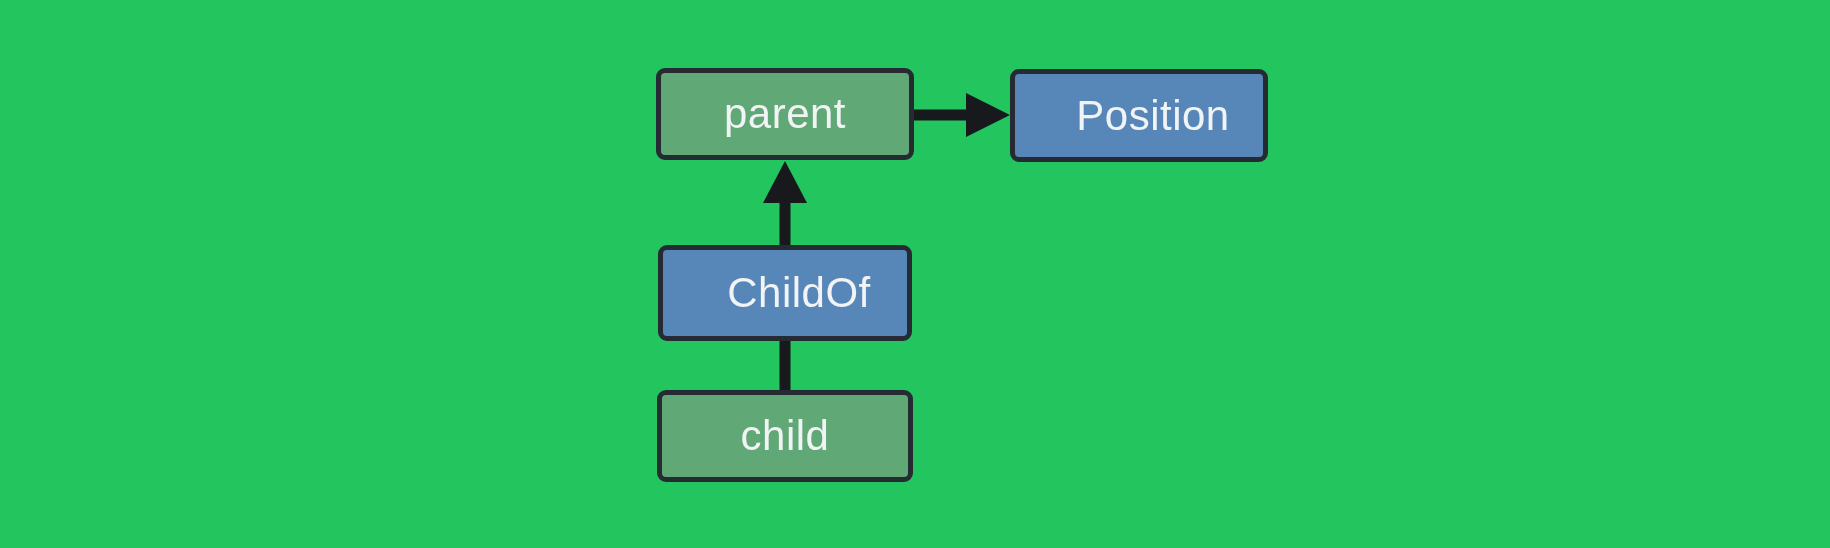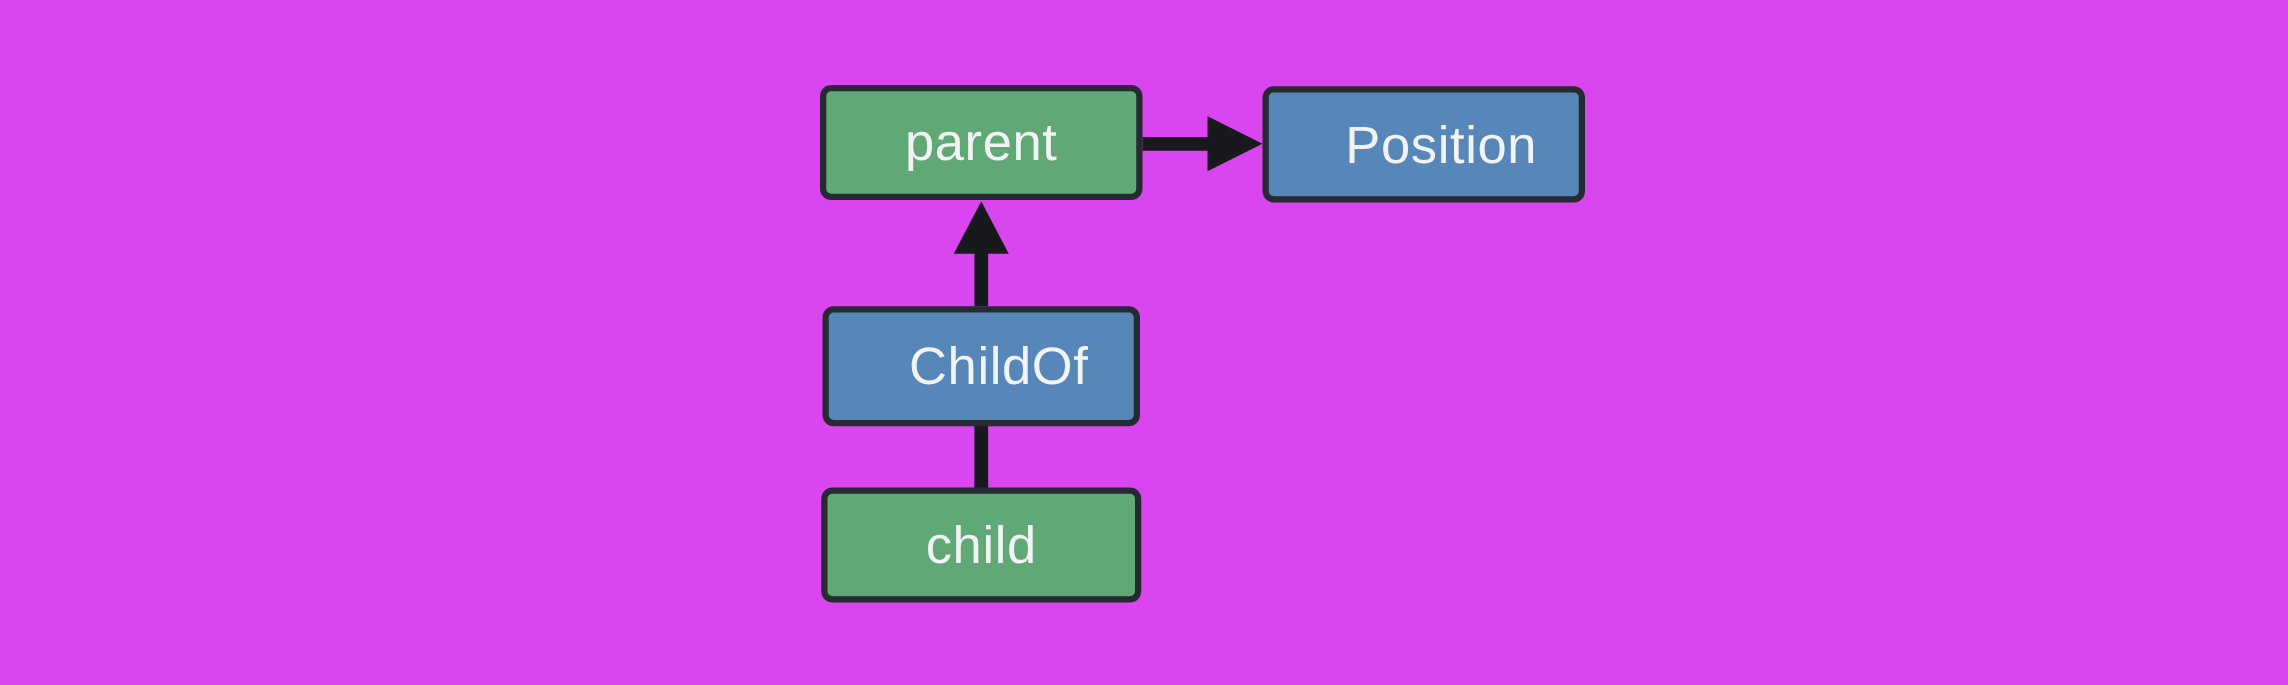--- a/index.html
+++ b/index.html
@@ -1,20 +1,20 @@
 <!DOCTYPE html>
 <html><head>
 <meta charset="utf-8">
 <style>
   html, body { margin: 0; padding: 0; background: #ffffff; }
   .canvas {
     position: relative;
     width: 1830px;
     height: 548px;
-    background: #d946ef;
+    background: #22c55e;
     overflow: hidden;
     font-family: "Liberation Sans", sans-serif;
   }
   .edges {
     position: absolute;
     left: 0; top: 0;
     width: 1830px; height: 548px;
   }
   .edge-line {
     stroke: #17191c;

